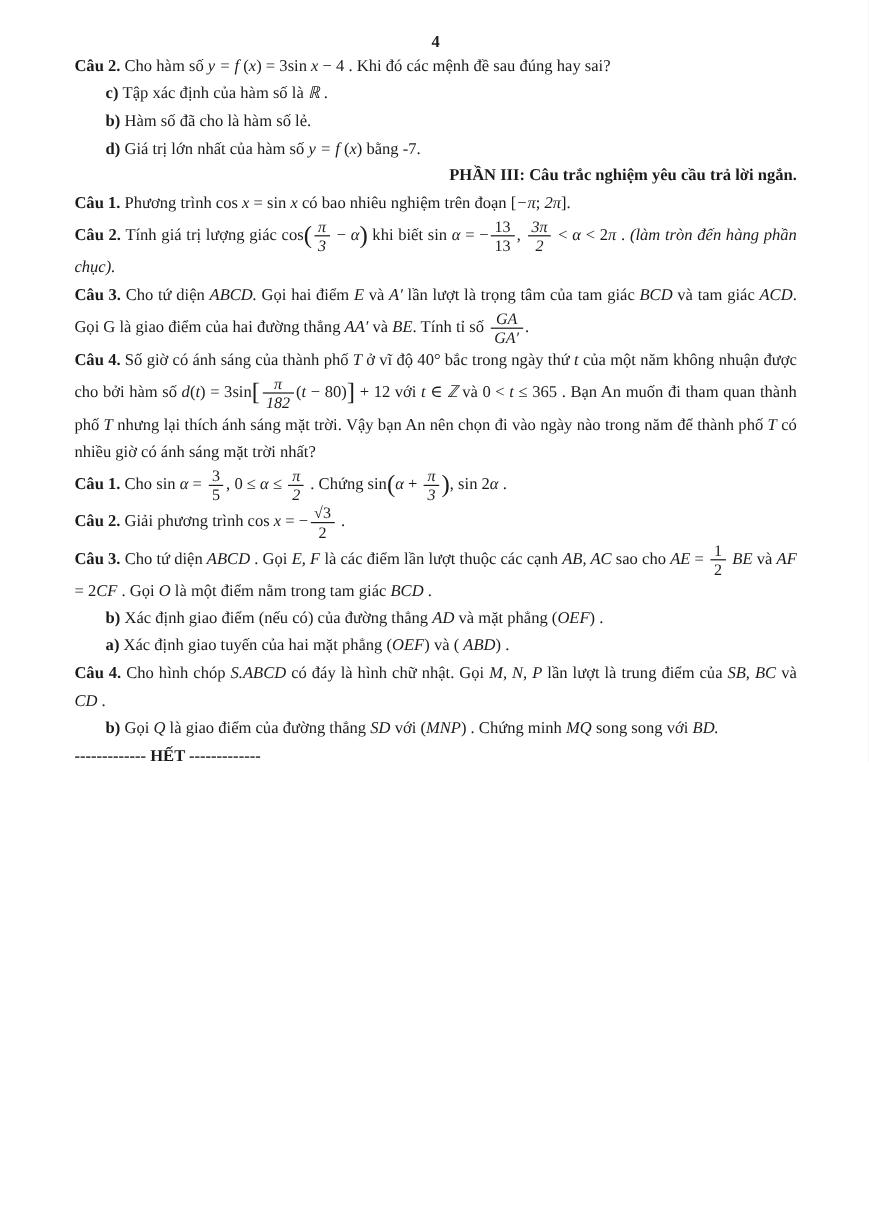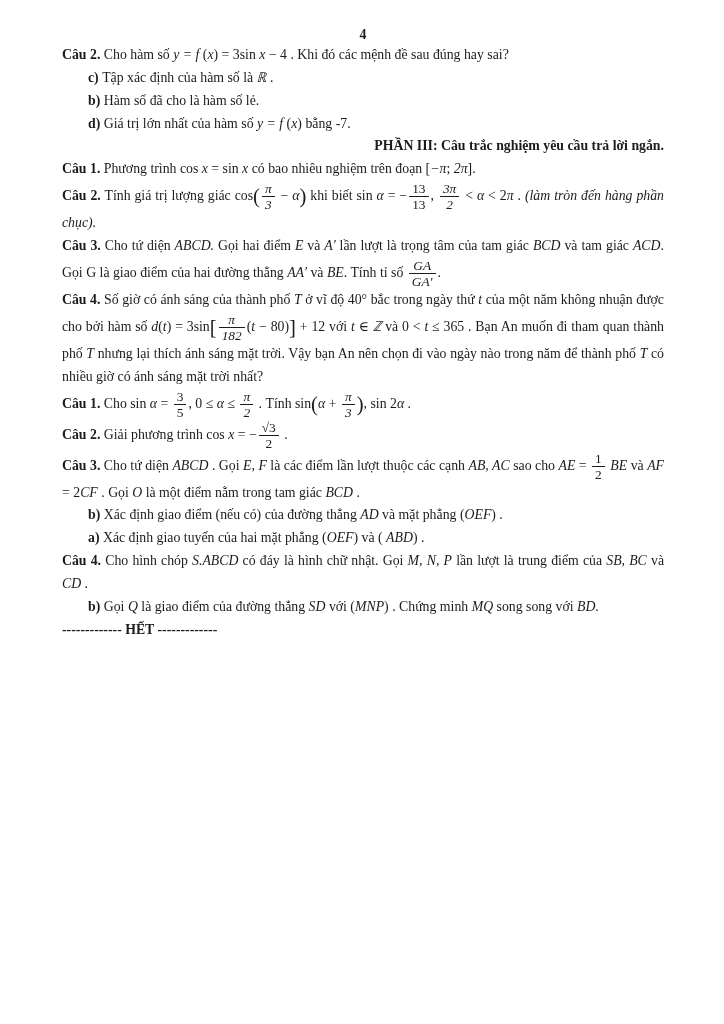--- a/index.html
+++ b/index.html
@@ -58,21 +58,21 @@
       <p class="blk para gap1"><span class="run st-b">Câu 4.</span><span class="run"> Số giờ có ánh sáng của thành phố </span><span class="run st-i">T</span><span class="run"> ở vĩ độ 40° bắc trong ngày thứ </span><span class="run st-i">t</span><span class="run"> của một năm không nhuận được cho bởi hàm số </span><span class="run st-i">d</span><span class="run">(</span><span class="run st-i">t</span><span class="run">) = 3sin</span><span class="run big">[</span><span class="frac it">
           <span class="num">π</span>
           <span class="den">182</span>
         </span><span class="run">(</span><span class="run st-i">t</span><span class="run"> − 80)</span><span class="run big">]</span><span class="run"> + 12 với </span><span class="run st-i">t</span><span class="run"> ∈ </span><span class="run st-i">ℤ</span><span class="run"> và 0 &lt; </span><span class="run st-i">t</span><span class="run"> ≤ 365 . Bạn An muốn đi tham quan thành phố </span><span class="run st-i">T</span><span class="run"> nhưng lại thích ánh sáng mặt trời. Vậy bạn An nên chọn đi vào ngày nào trong năm để thành phố </span><span class="run st-i">T</span><span class="run"> có nhiều giờ có ánh sáng mặt trời nhất?</span></p>
       <p class="blk para gap2"><span class="run st-b">Câu 1.</span><span class="run"> Cho sin </span><span class="run st-i">α</span><span class="run"> = </span><span class="frac">
           <span class="num">3</span>
           <span class="den">5</span>
         </span><span class="run">, 0 ≤ </span><span class="run st-i">α</span><span class="run"> ≤ </span><span class="frac it">
           <span class="num">π</span>
           <span class="den">2</span>
-        </span><span class="run"> . Tính sin</span><span class="run big">(</span><span class="run st-i">α</span><span class="run"> + </span><span class="frac it">
+        </span><span class="run"> . Chứng sin</span><span class="run big">(</span><span class="run st-i">α</span><span class="run"> + </span><span class="frac it">
           <span class="num">π</span>
           <span class="den">3</span>
         </span><span class="run big">)</span><span class="run">, sin 2</span><span class="run st-i">α</span><span class="run"> .</span></p>
       <p class="blk para gap3"><span class="run st-b">Câu 2.</span><span class="run"> Giải phương trình cos </span><span class="run st-i">x</span><span class="run"> = −</span><span class="frac">
           <span class="num">√3</span>
           <span class="den">2</span>
         </span><span class="run"> .</span></p>
       <p class="blk para gap3"><span class="run st-b">Câu 3.</span><span class="run"> Cho tứ diện </span><span class="run st-i">ABCD</span><span class="run"> . Gọi </span><span class="run st-i">E, F</span><span class="run"> là các điểm lần lượt thuộc các cạnh </span><span class="run st-i">AB, AC</span><span class="run"> sao cho </span><span class="run st-i">AE</span><span class="run"> = </span><span class="frac">
           <span class="num">1</span>
           <span class="den">2</span>

